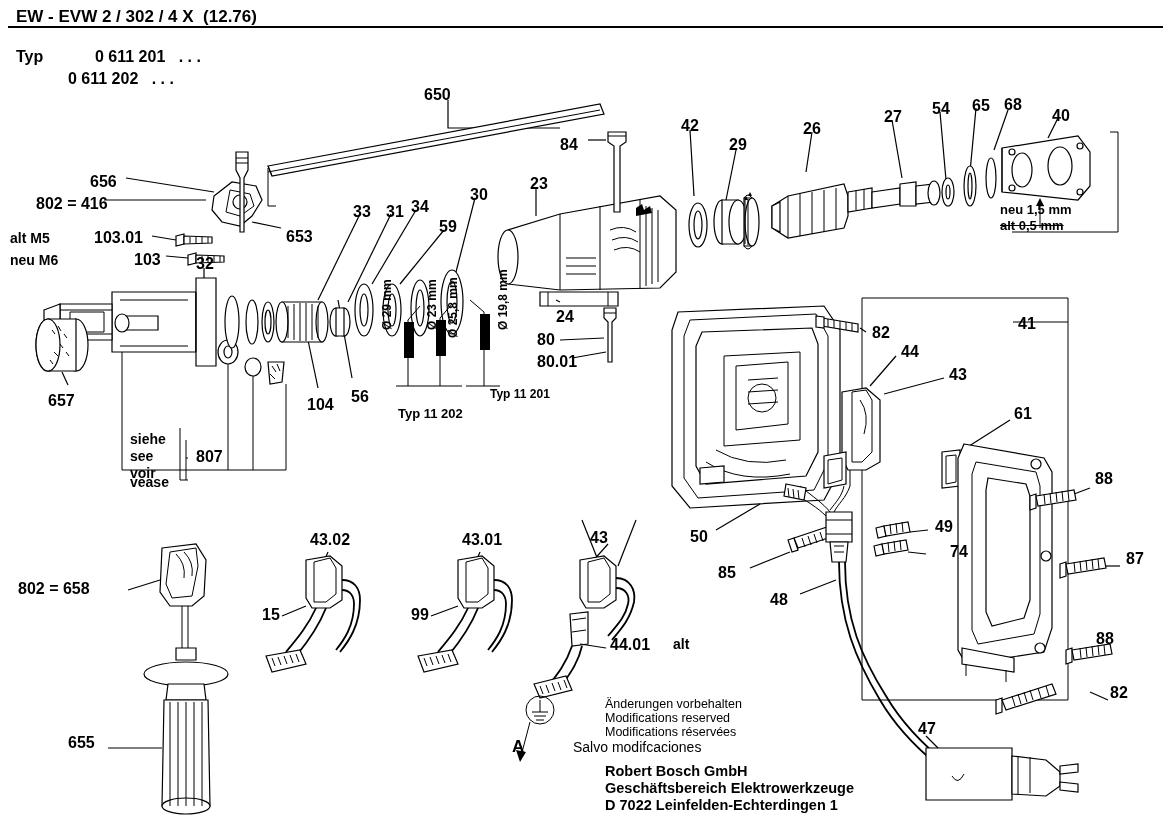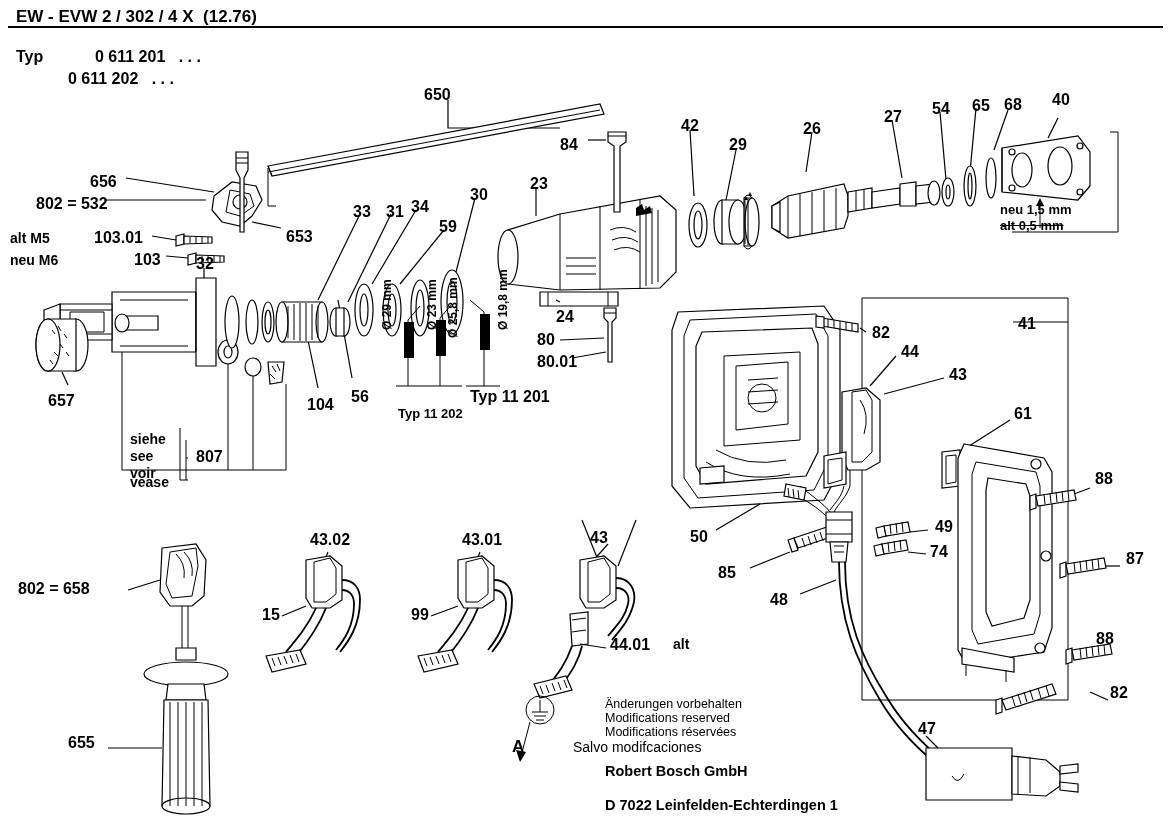--- a/index.html
+++ b/index.html
@@ -366,24 +366,24 @@
 
   <div class="t lbl" style="left:424px;top:86px;">650</div>
   <div class="t lbl" style="left:560px;top:136px;">84</div>
   <div class="t lbl" style="left:681px;top:117px;">42</div>
   <div class="t lbl" style="left:729px;top:136px;">29</div>
   <div class="t lbl" style="left:803px;top:120px;">26</div>
   <div class="t lbl" style="left:884px;top:108px;">27</div>
   <div class="t lbl" style="left:932px;top:100px;">54</div>
   <div class="t lbl" style="left:972px;top:97px;">65</div>
   <div class="t lbl" style="left:1004px;top:96px;">68</div>
-  <div class="t lbl" style="left:1052px;top:91px;">40</div>
+  <div class="t lbl" style="left:1052px;top:107px;">40</div>
 
   <div class="t lbl" style="left:90px;top:173px;text-align:right;">656</div>
-  <div class="t lbl" style="left:36px;top:195px;">802 = 532</div>
+  <div class="t lbl" style="left:36px;top:195px;">802 = 416</div>
   <div class="t lbl" style="left:286px;top:228px;">653</div>
   <div class="t lbl" style="left:94px;top:229px;">103.01</div>
   <div class="t lbl" style="left:134px;top:251px;">103</div>
   <div class="t lbl" style="left:196px;top:255px;">32</div>
 
   <div class="t lbl" style="left:353px;top:203px;">33</div>
   <div class="t lbl" style="left:386px;top:203px;">31</div>
   <div class="t lbl" style="left:411px;top:198px;">34</div>
   <div class="t lbl" style="left:439px;top:218px;">59</div>
   <div class="t lbl" style="left:470px;top:186px;">30</div>
@@ -398,21 +398,21 @@
   <div class="t lbl" style="left:196px;top:448px;">807</div>
 
   <div class="t lbl" style="left:1018px;top:315px;">41</div>
   <div class="t lbl" style="left:872px;top:324px;">82</div>
   <div class="t lbl" style="left:901px;top:343px;">44</div>
   <div class="t lbl" style="left:949px;top:366px;">43</div>
   <div class="t lbl" style="left:1014px;top:405px;">61</div>
   <div class="t lbl" style="left:1095px;top:470px;">88</div>
   <div class="t lbl" style="left:1126px;top:550px;">87</div>
   <div class="t lbl" style="left:935px;top:518px;">49</div>
-  <div class="t lbl" style="left:930px;top:543px;">74</div>
+  <div class="t lbl" style="left:950px;top:543px;">74</div>
   <div class="t lbl" style="left:690px;top:528px;">50</div>
   <div class="t lbl" style="left:718px;top:564px;">85</div>
   <div class="t lbl" style="left:770px;top:591px;">48</div>
   <div class="t lbl" style="left:1096px;top:630px;">88</div>
   <div class="t lbl" style="left:1110px;top:684px;">82</div>
   <div class="t lbl" style="left:918px;top:720px;">47</div>
 
   <div class="t lbl" style="left:310px;top:531px;">43.02</div>
   <div class="t lbl" style="left:462px;top:531px;">43.01</div>
   <div class="t lbl" style="left:590px;top:529px;">43</div>
@@ -428,30 +428,31 @@
 
   <div class="t b" style="left:1000px;top:203px;font-size:13px;">neu 1,5 mm</div>
   <div class="t b" style="left:1000px;top:219px;font-size:13px;text-decoration:line-through;">alt 0,5 mm</div>
 
   <div class="t b" style="left:130px;top:432px;font-size:14px;">siehe</div>
   <div class="t b" style="left:130px;top:449px;font-size:14px;">see</div>
   <div class="t b" style="left:130px;top:466px;font-size:14px;">voir</div>
   <div class="t b" style="left:130px;top:475px;font-size:14px;">vease</div>
 
   <div class="t b" style="left:398px;top:407px;font-size:13px;">Typ 11 202</div>
-  <div class="t b" style="left:470px;top:388px;font-size:16px;">Typ 11 201</div>
+  <div class="t b" style="left:490px;top:388px;font-size:12px;">Typ 11 201</div>
 
   <div class="t b" style="left:381px;top:330px;font-size:12px;transform:rotate(-90deg);transform-origin:left top;">Ø 29 mm</div>
   <div class="t b" style="left:426px;top:330px;font-size:12px;transform:rotate(-90deg);transform-origin:left top;">Ø 23 mm</div>
   <div class="t b" style="left:447px;top:338px;font-size:12px;transform:rotate(-90deg);transform-origin:left top;">Ø 25,8 mm</div>
   <div class="t b" style="left:497px;top:330px;font-size:12px;transform:rotate(-90deg);transform-origin:left top;">Ø 19,8 mm</div>
 
   <div class="t b" style="left:512px;top:738px;font-size:17px;">A</div>
 
   <div class="t" style="left:605px;top:698px;font-size:12.5px;">Änderungen vorbehalten</div>
   <div class="t" style="left:605px;top:712px;font-size:12.5px;">Modifications reserved</div>
   <div class="t" style="left:605px;top:726px;font-size:12.5px;">Modifications réservées</div>
   <div class="t" style="left:573px;top:740px;font-size:14px;">Salvo modifcaciones</div>
 
   <div class="t b" style="left:605px;top:764px;font-size:14.5px;text-align:right;">Robert Bosch GmbH</div>
+  <div class="t b" style="left:605px;top:781px;font-size:14.5px;">Geschäftsbereich Elektrowerkzeuge</div>
   <div class="t b" style="left:605px;top:798px;font-size:14.5px;">D 7022 Leinfelden-Echterdingen 1</div>
 
 </div>
 
 </body></html>

